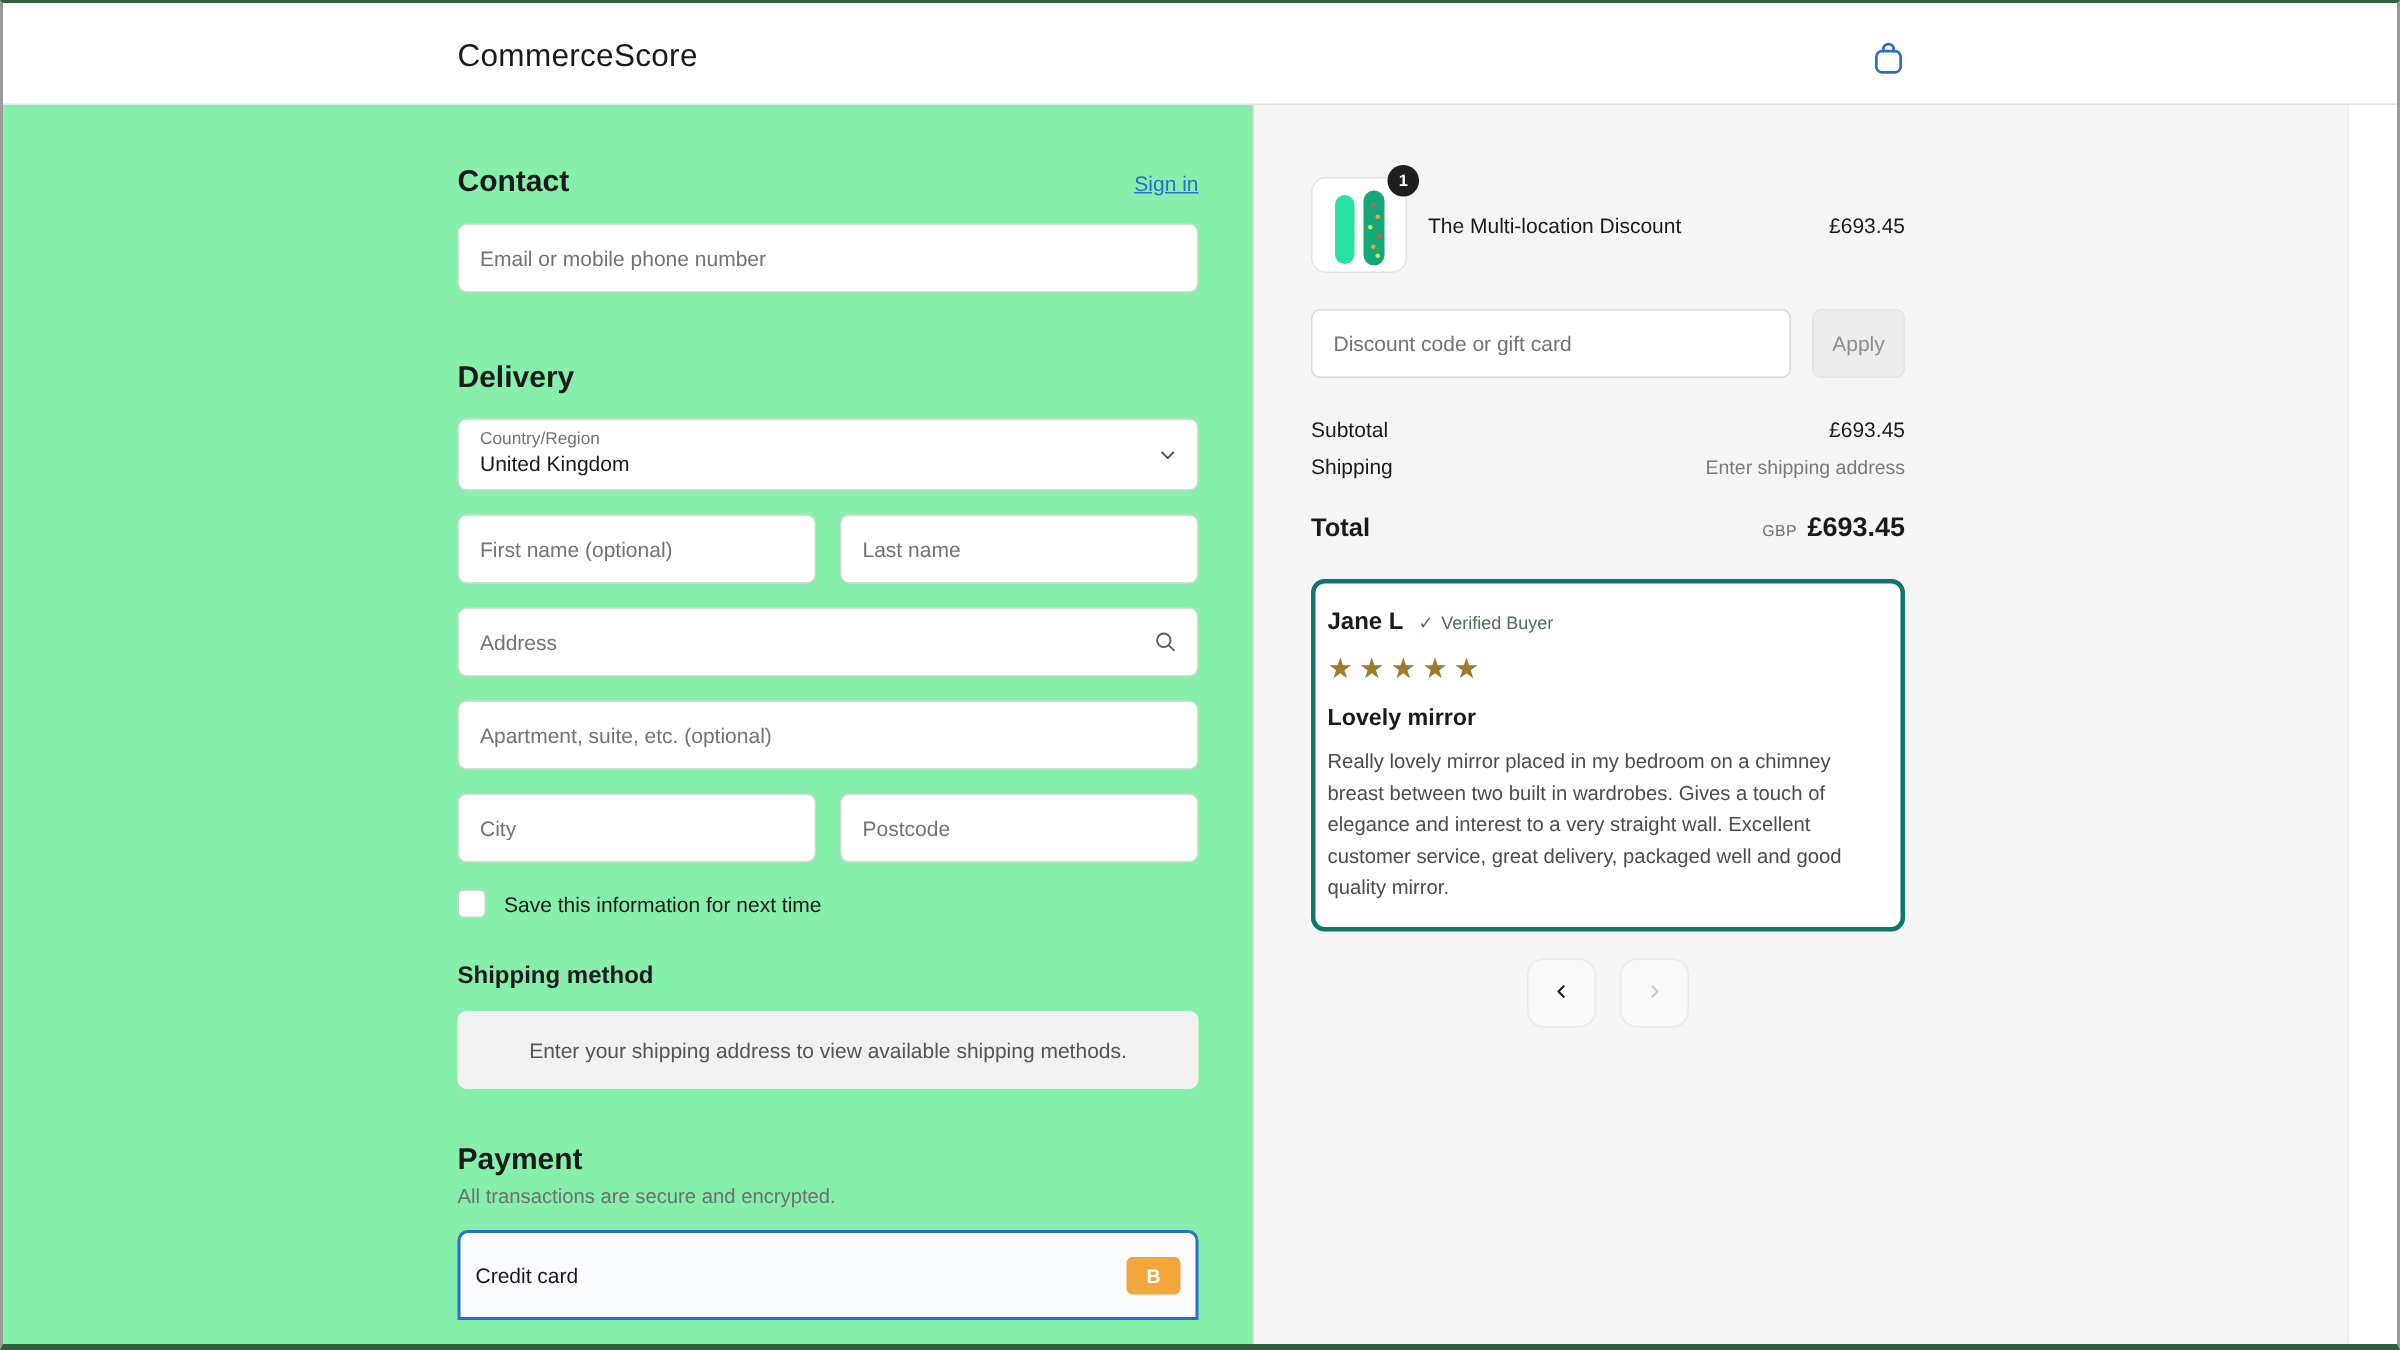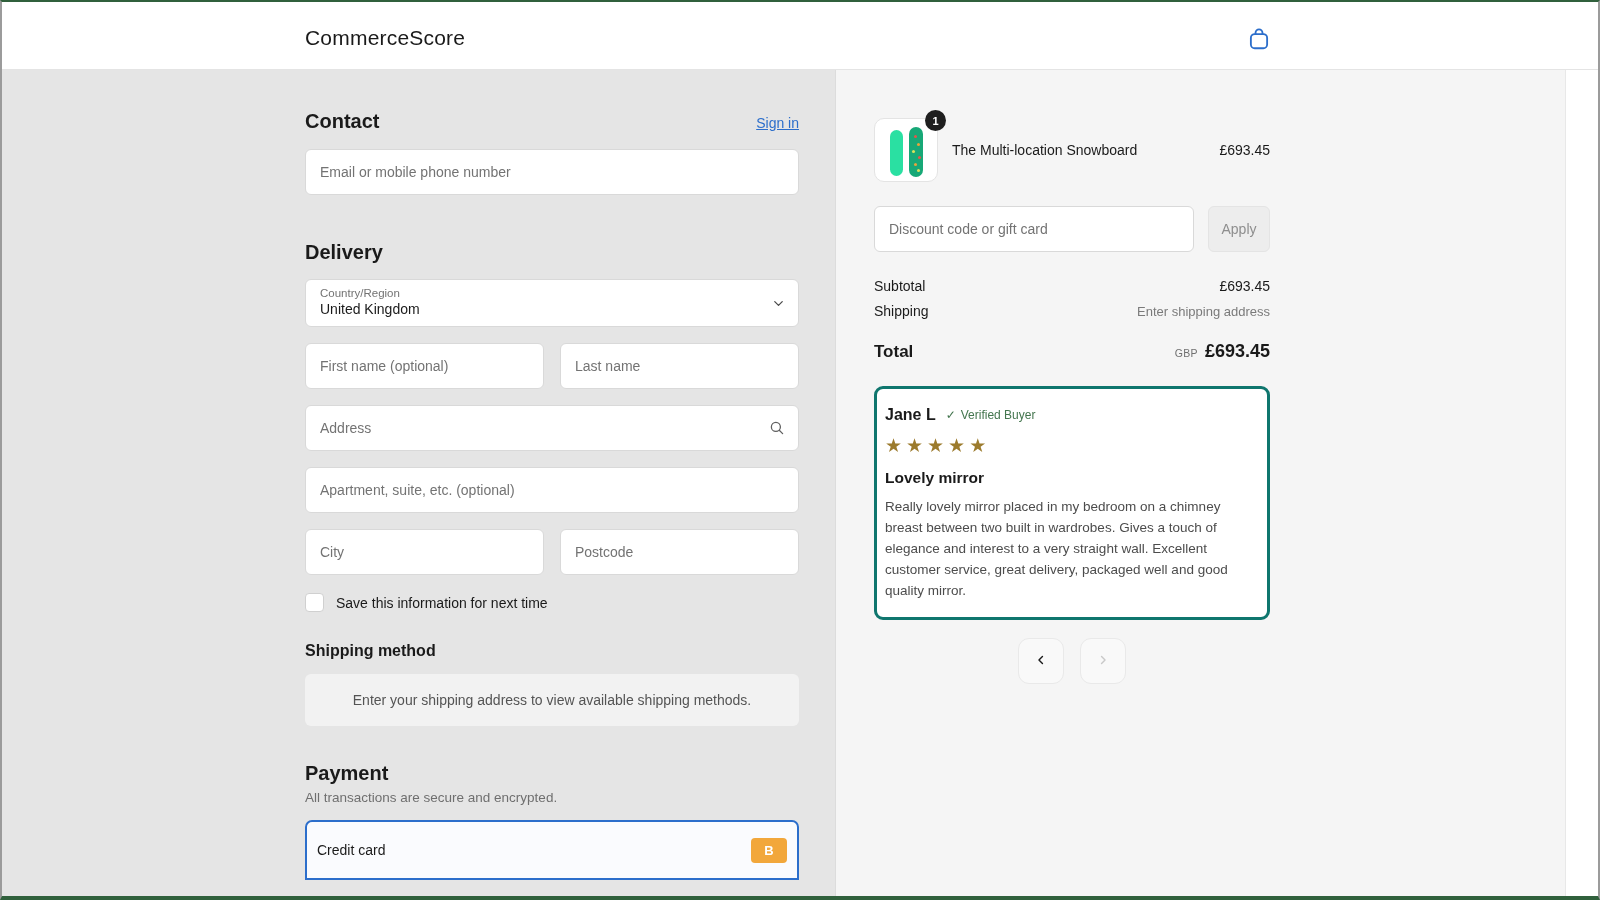--- a/index.html
+++ b/index.html
@@ -9,21 +9,21 @@
     border-top:2px solid #30603c; border-bottom:4px solid #30603c;
     border-left:2px solid #9b9b9b; border-right:2px solid #9b9b9b;
     background:#fff;
   }
   
   .header { position:relative; height:68px; background:#fff; border-bottom:1px solid #e4e4e4; }
   .brand { position:absolute; left:303px; top:24px; font-size:21px; font-weight:normal; color:#1a1a1a; letter-spacing:.2px; }
   .cart-btn { position:absolute; left:1243px; top:24px; width:28px; height:28px; background:none; border:none; cursor:pointer; }
   
   .main { display:flex; height:826px; }
-  .left-panel { width:834px; background:#e5e5e5; border-right:1px solid #dcdcdc; overflow:hidden; }
+  .left-panel { width:834px; background:#86efac; border-right:1px solid #dcdcdc; overflow:hidden; }
   .right-panel { flex:1; background:#f5f5f5; position:relative; overflow:hidden; }
   .scroll-strip { position:absolute; top:0; right:0; bottom:0; width:33px; background:#ffffff; border-left:1px solid #e8e8e8; }
   .left-content { width:494px; margin:40px 0 0 303px; }
   .right-content { width:396px; margin:48px 0 0 38px; }
   
   .h2 { font-size:20px; font-weight:bold; color:#1a1a1a; }
   .field { width:100%; height:46px; border:1px solid #d9d9d9; border-radius:6px; background:#fff;
            padding:0 14px; font-size:14px; color:#333; font-family:"Liberation Sans", sans-serif; outline:none; }
   .field::placeholder { color:#737373; opacity:1; }
   .row2 { display:flex; gap:16px; }
@@ -182,21 +182,21 @@
 
     <div class="right-panel">
       <div class="right-content">
 
         <div class="prod-row">
           <div class="thumb">
             <div class="board board-a"></div>
             <div class="board board-b"></div>
             <div class="qty-badge">1</div>
           </div>
-          <div class="prod-name">The Multi-location Snowboard</div>
+          <div class="prod-name">The Multi-location Discount</div>
           <div class="prod-price">£693.45</div>
         </div>
 
         <div class="discount-row">
           <input class="field" type="text" placeholder="Discount code or gift card" style="">
           <button class="apply-btn">Apply</button>
         </div>
 
         <div class="tot-row">
           <div class="tot-label">Subtotal</div>

